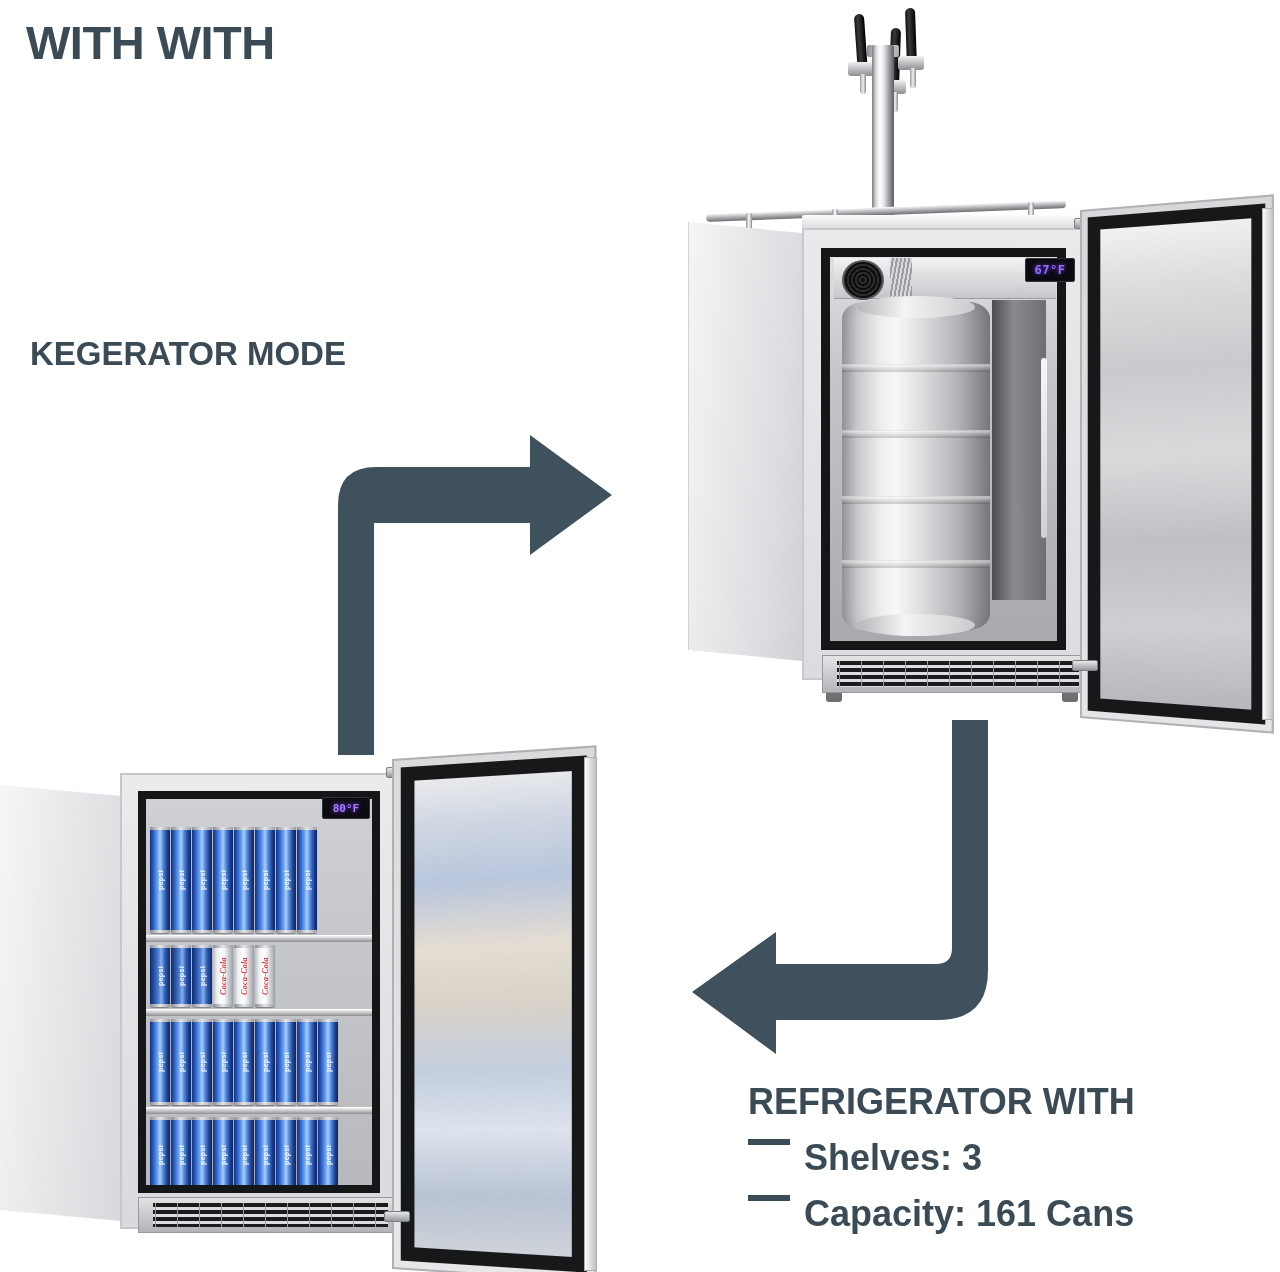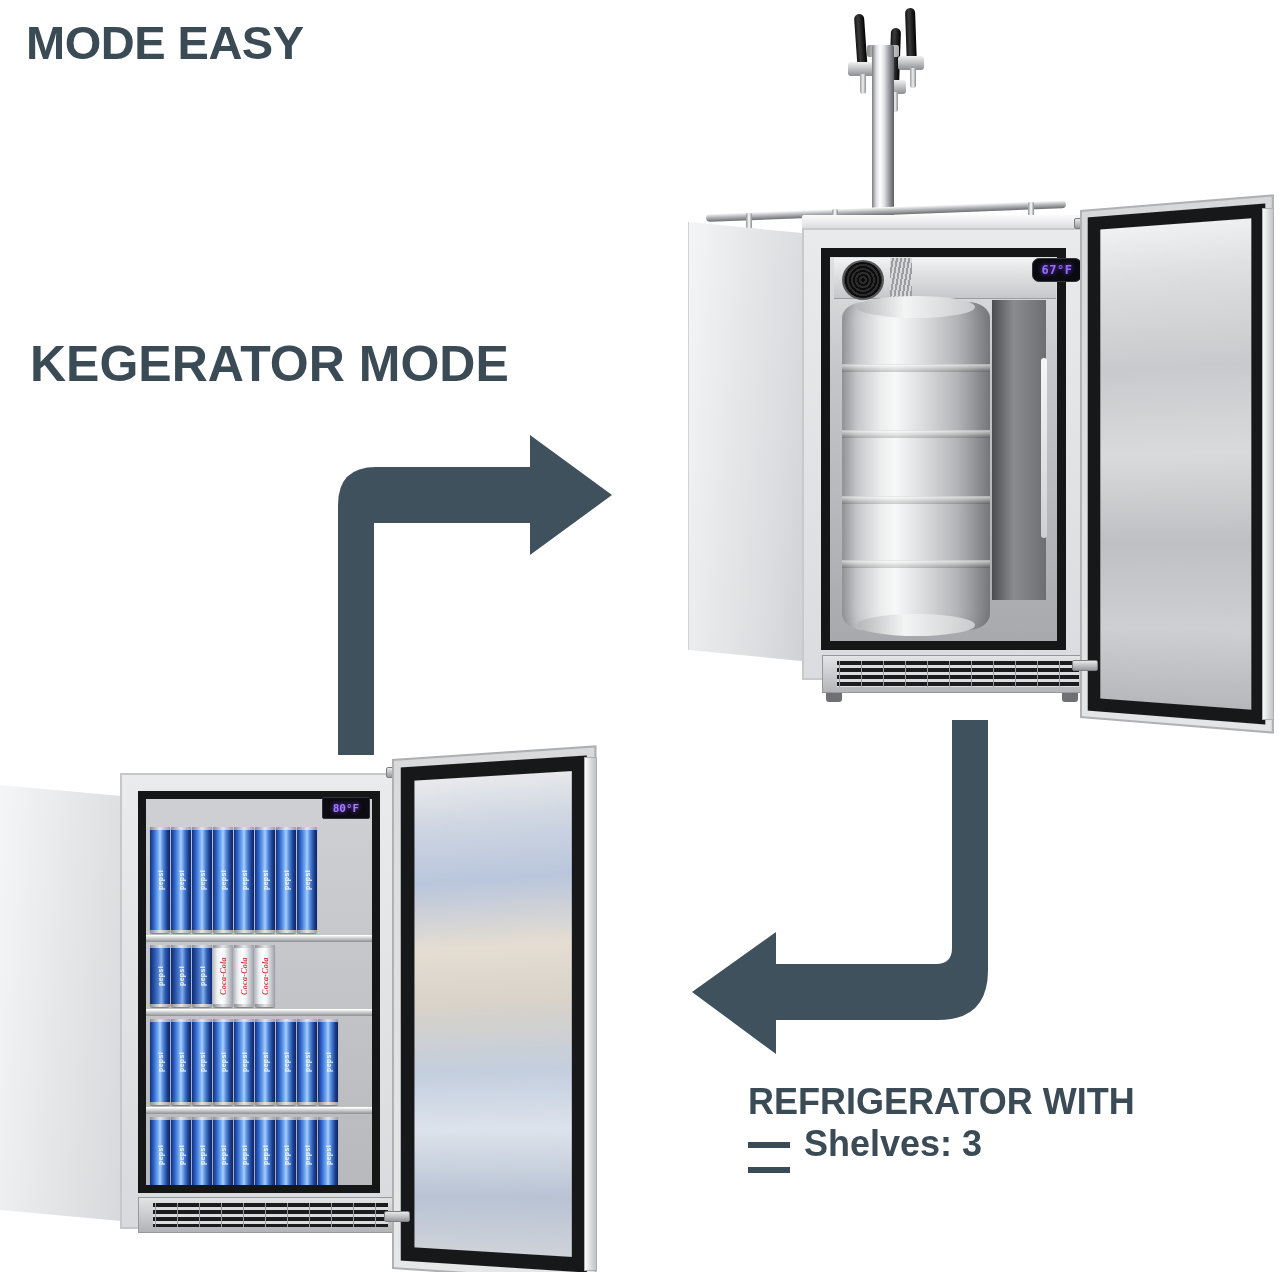--- a/index.html
+++ b/index.html
@@ -35,21 +35,21 @@
     white-space: nowrap;
   }
   .hl-red   { color: #C8202A; }
   .hl-dark  { color: #3B4B55; }
 
   
   #kegerator-mode-label {
     position: absolute;
     left: 30px;
     top: 335px;
-    font-size: 50px;
+    font-size: 33px;
     font-weight: bold;
     color: #3B4B55;
     letter-spacing: 0px;
     white-space: nowrap;
   }
 
   #fridge-info {
     position: absolute;
     left: 748px;
     top: 1082px;
@@ -57,22 +57,22 @@
   }
   #fridge-mode-title {
     font-size: 36px;
     font-weight: bold;
     color: #3B4B55;
     line-height: 1.12;
     white-space: nowrap;
   }
   .bullet-row {
     display: flex;
-    align-items: center;
-    margin-top: 3px;
+    align-items: flex-start;
+    margin-top: 17px;
   }
   .bullet-dash {
     display: inline-block;
     width: 42px;
     height: 6px;
     background: #3B4B55;
     margin-right: 14px;
     flex: 0 0 auto;
   }
   .bullet-text {
@@ -229,27 +229,27 @@
   .kg-lines {
     position: absolute;
     left: 206px;
     top: 258px;
     width: 22px;
     height: 46px;
     background: repeating-linear-gradient(100deg,#d9dadd 0 2px,#9c9da1 2px 4px);
   }
   .kg-display {
     position: absolute;
-    left: 348px;
+    left: 341px;
     top: 258px;
     width: 48px;
     height: 22px;
     background: #0a0a10;
     border: 1px solid #33343a;
-    border-radius: 7px;
+    border-radius: 2px;
     display: flex;
     align-items: center;
     justify-content: center;
   }
   .kg-display-text {
     font-family: "DejaVu Sans Mono", monospace;
     font-size: 12px;
     font-weight: bold;
     color: #9b6cff;
     text-shadow: 0 0 5px #7a44ff;
@@ -545,21 +545,21 @@
     border: 1px solid #aeafb3;
     box-sizing: border-box;
   }
 </style>
 </head>
 <body>
 
 <div id="page">
 
   <div id="headline">
-    <div class="hl-line hl-dark">MODE EASY</div>
+    <div class="hl-line hl-dark">WITH WITH</div>
   </div>
 
   <div id="kegerator-mode-label">KEGERATOR MODE</div>
 
   <svg class="arrow-svg" id="arrow-up-right" width="290" height="330" viewBox="0 0 290 330">
     <path d="M 8,330 L 8,80 Q 8,42 46,42 L 200,42 L 200,10 L 282,70 L 200,130 L 200,98 L 44,98 Q 44,98 44,130 L 44,330 Z" fill="#3E515C"></path>
   </svg>
 
   <svg class="arrow-svg" id="arrow-down-left" width="310" height="340" viewBox="0 0 310 340">
     <path d="M 262,0 L 298,0 L 298,250 Q 298,300 248,300 L 86,300 L 86,334 L 2,272 L 86,212 L 86,244 L 246,244 Q 262,244 262,228 Z" fill="#3E515C"></path>
@@ -836,16 +836,17 @@
     <div id="fridge-mode-title">REFRIGERATOR WITH</div>
 
     <div class="bullet-row">
       <span class="bullet-dash"></span>
       <span class="bullet-text">Shelves: 3</span>
     </div>
 
 
     <div class="bullet-row">
       <span class="bullet-dash"></span>
+      <span class="bullet-text">Capacity: 161 Cans</span>
     </div>
   </div>
 
 </div>
 
 </body></html>

